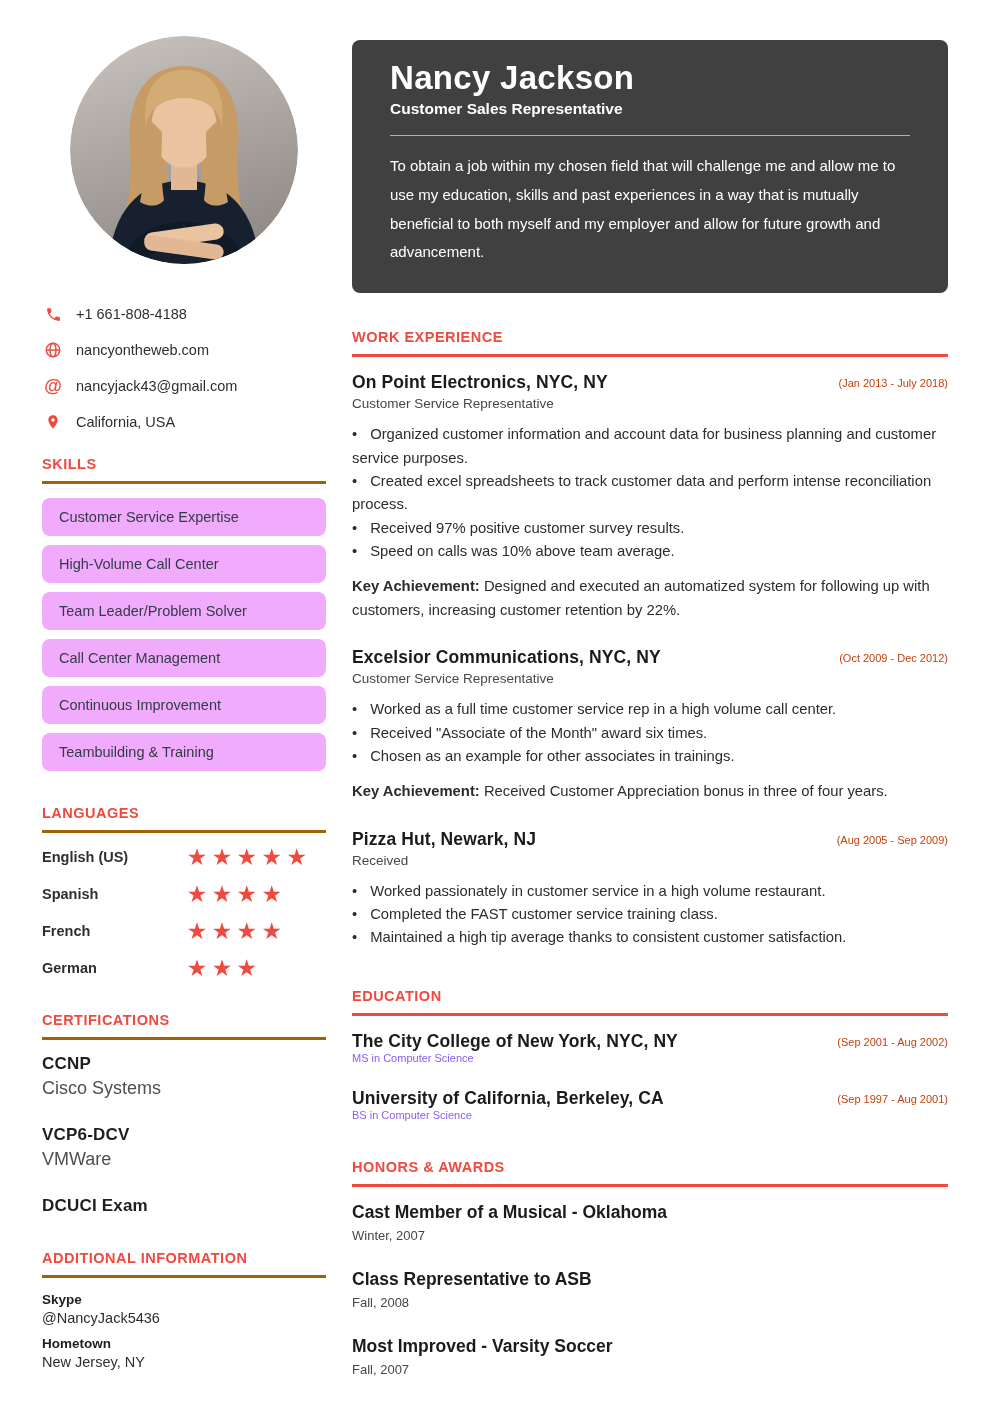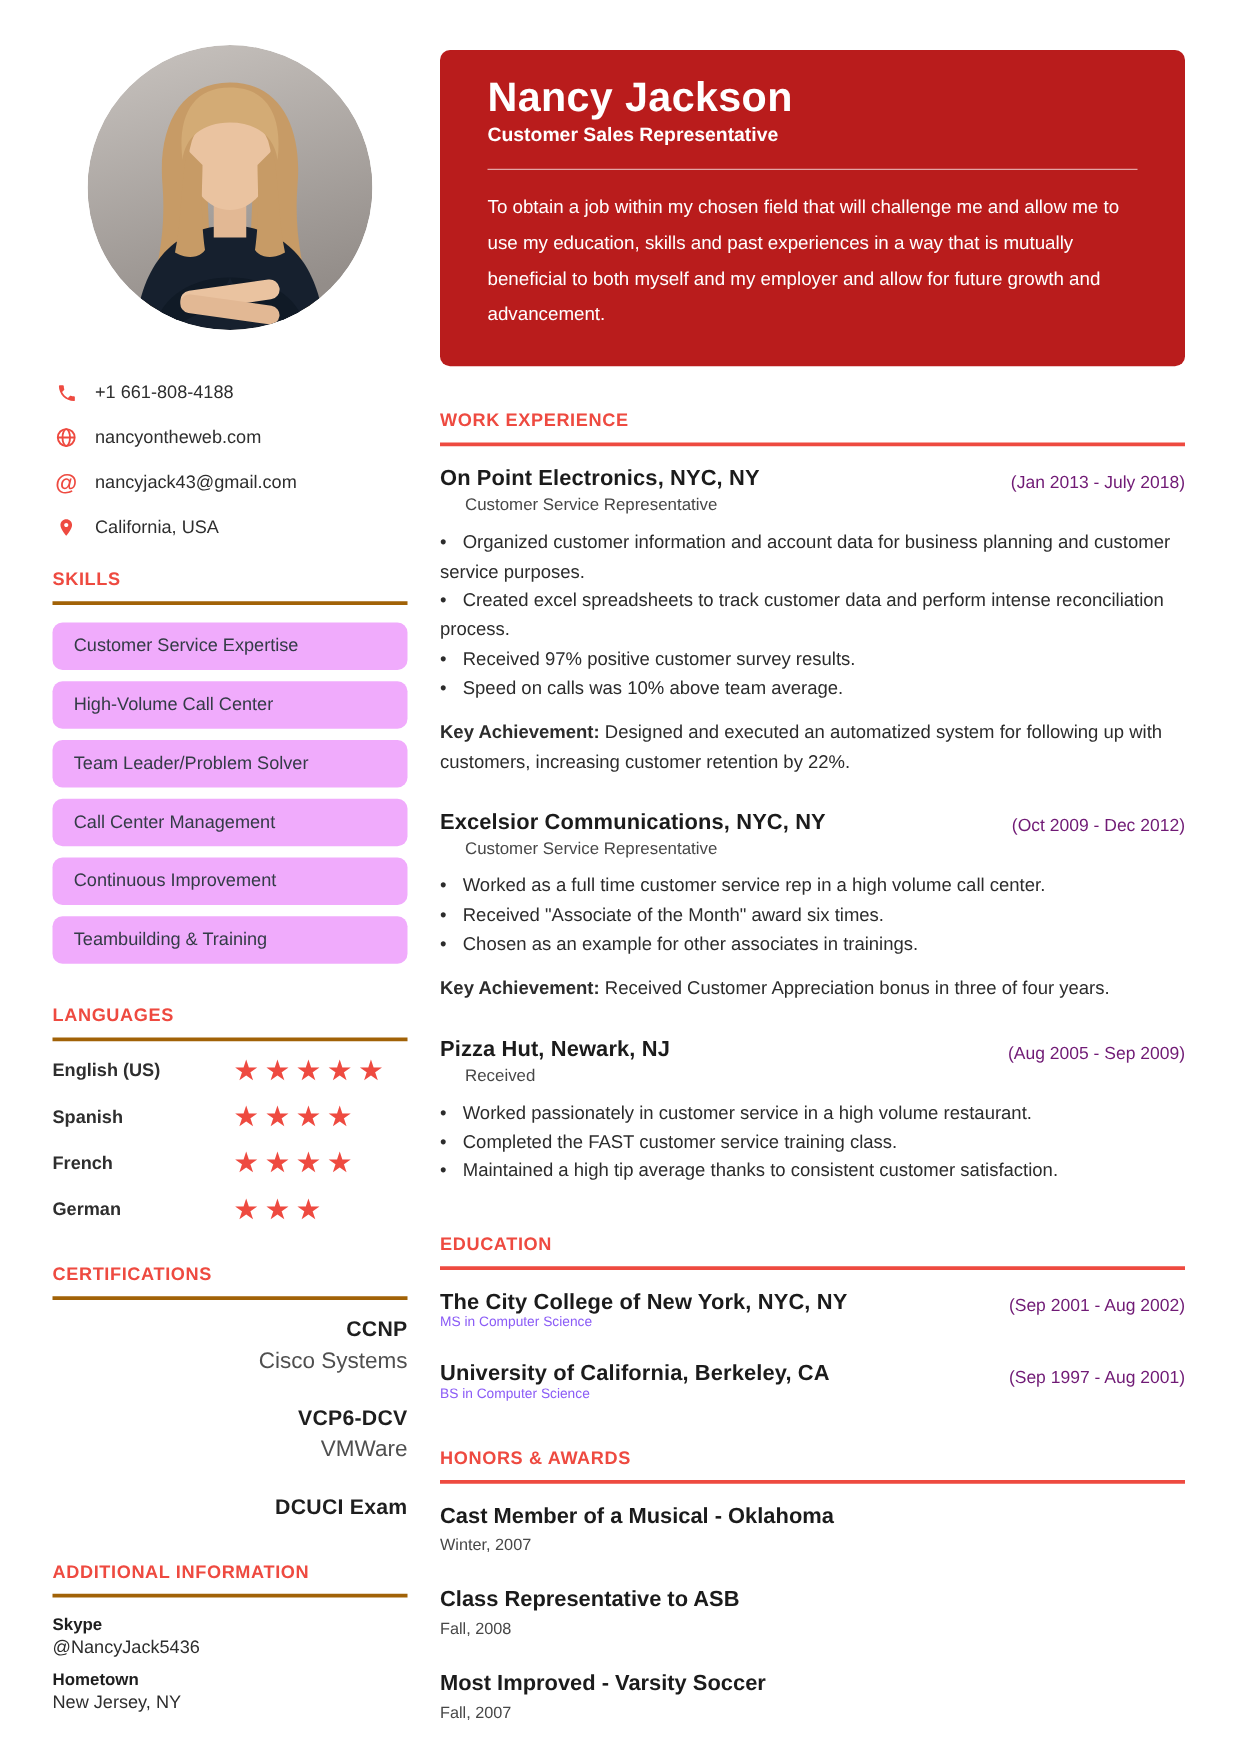--- a/index.html
+++ b/index.html
@@ -32,50 +32,50 @@
 
   .pill {
     background:#f0abfc; border-radius:8px; padding:11px 17px;
     font-size:14.5px; color:#333b46; margin-bottom:9px;
   }
 
   .lang-row { display:flex; align-items:center; margin-bottom:17px; margin-top:8px;font-weight:bold; }
   .lang-name { width:146px; font-size:14.5px; color:#2e2e2e; }
   .lang-stars { color:#EE4A40; font-size:20px; letter-spacing:7px; line-height:1; }
 
-  .cert-item { margin-bottom:26px; margin-top:6px;text-align:right; }
+  .cert-item { margin-bottom:26px; margin-top:6px; }
   .cert-name { font-size:17px; font-weight:700; color:#1e1e1e; letter-spacing:.2px; }
   .cert-org { font-size:18px; color:#4f4f4f; margin-top:4px; }
 
   .addl-item { margin-bottom:10px; margin-top:4px; }
   .addl-label { font-size:13.5px; font-weight:700; color:#1e1e1e; }
   .addl-value { font-size:14.5px; color:#2e2e2e; margin-top:3px; }
 
   
   .right-col { flex:1; min-width:0; }
 
   .banner {
-    background:#b91c1c; color:#fff; border-radius:8px;
+    background:#404040; color:#fff; border-radius:8px;
     padding:19px 38px 26px; margin-bottom:36px;
   }
   .banner-name { font-size:33px; font-weight:800; letter-spacing:.3px; }
   .banner-role { font-size:15.5px; font-weight:600; margin-top:3px; }
   .banner-divider { border:none; border-top:1px solid rgba(255,255,255,.6); margin:17px 0 16px; }
   .banner-summary { font-size:15px; line-height:1.92; font-weight:500; }
 
   .main-title {
     color:#EE4A40; font-weight:700; font-size:14.5px; letter-spacing:.5px;
     border-bottom:3px solid #EE4A40; padding-bottom:9px; margin-bottom:15px;
   }
   .section { margin-bottom:38px; }
 
   .entry-head { display:flex; justify-content:space-between; align-items:flex-start; }
   .entry-company { font-size:17.5px; font-weight:700; color:#1b1b1b; letter-spacing:.1px; }
-  .entry-dates { font-size:14px; color:#701a75; white-space:nowrap; padding-top:5px; margin-left:16px; }
-  .entry-role { font-size:13.5px; color:#474747; margin-top:3px;margin-left:20px; }
+  .entry-dates { font-size:11px; color:#c2410c; white-space:nowrap; padding-top:5px; margin-left:16px; }
+  .entry-role { font-size:13.5px; color:#474747; margin-top:3px; }
   .job { margin-bottom:25px; }
   .job-bullets { margin-top:12px; }
   .bullet { font-size:14.8px; color:#2c2c2c; line-height:1.58; }
   .bullet::before { content:"•"; margin-right:13px; }
   .key-line { font-size:14.8px; color:#2c2c2c; line-height:1.58;margin-top:12px; }
   .key-line strong { font-weight:700; }
 
   .edu-item { margin-bottom:24px; }
   .edu-degree { font-size:11px; color:#8b5cf6; margin-top:0; }
 

